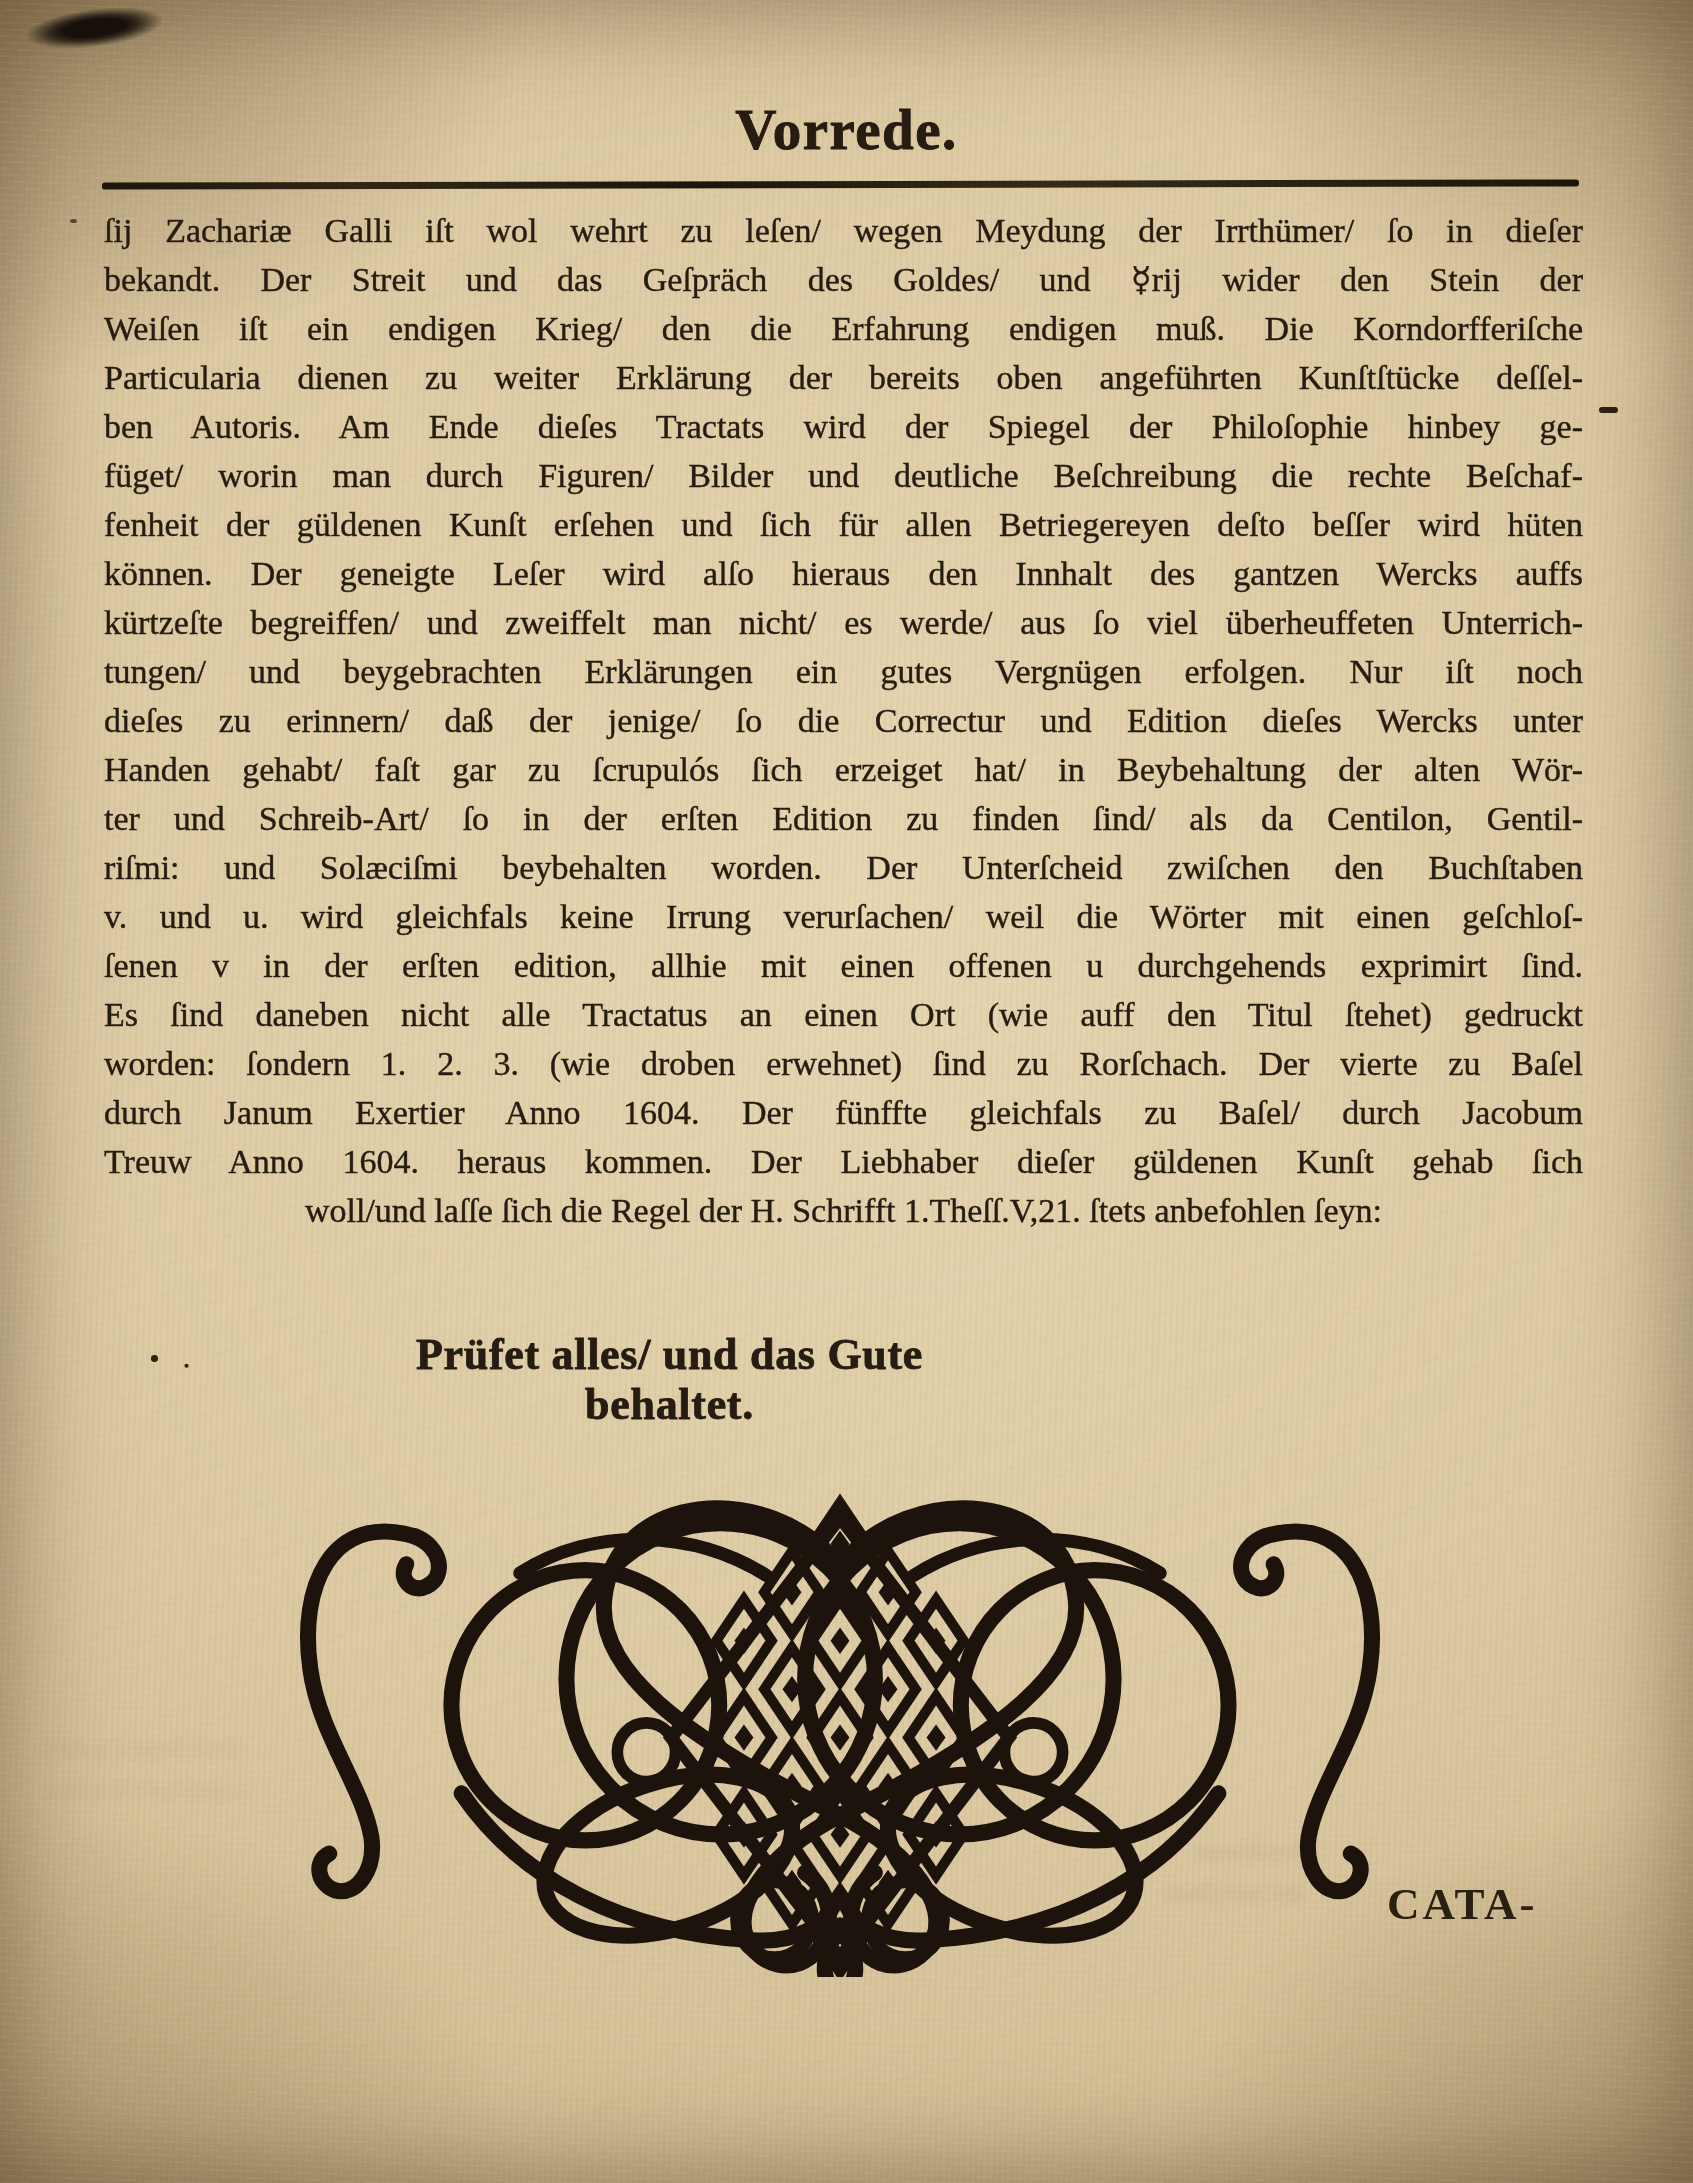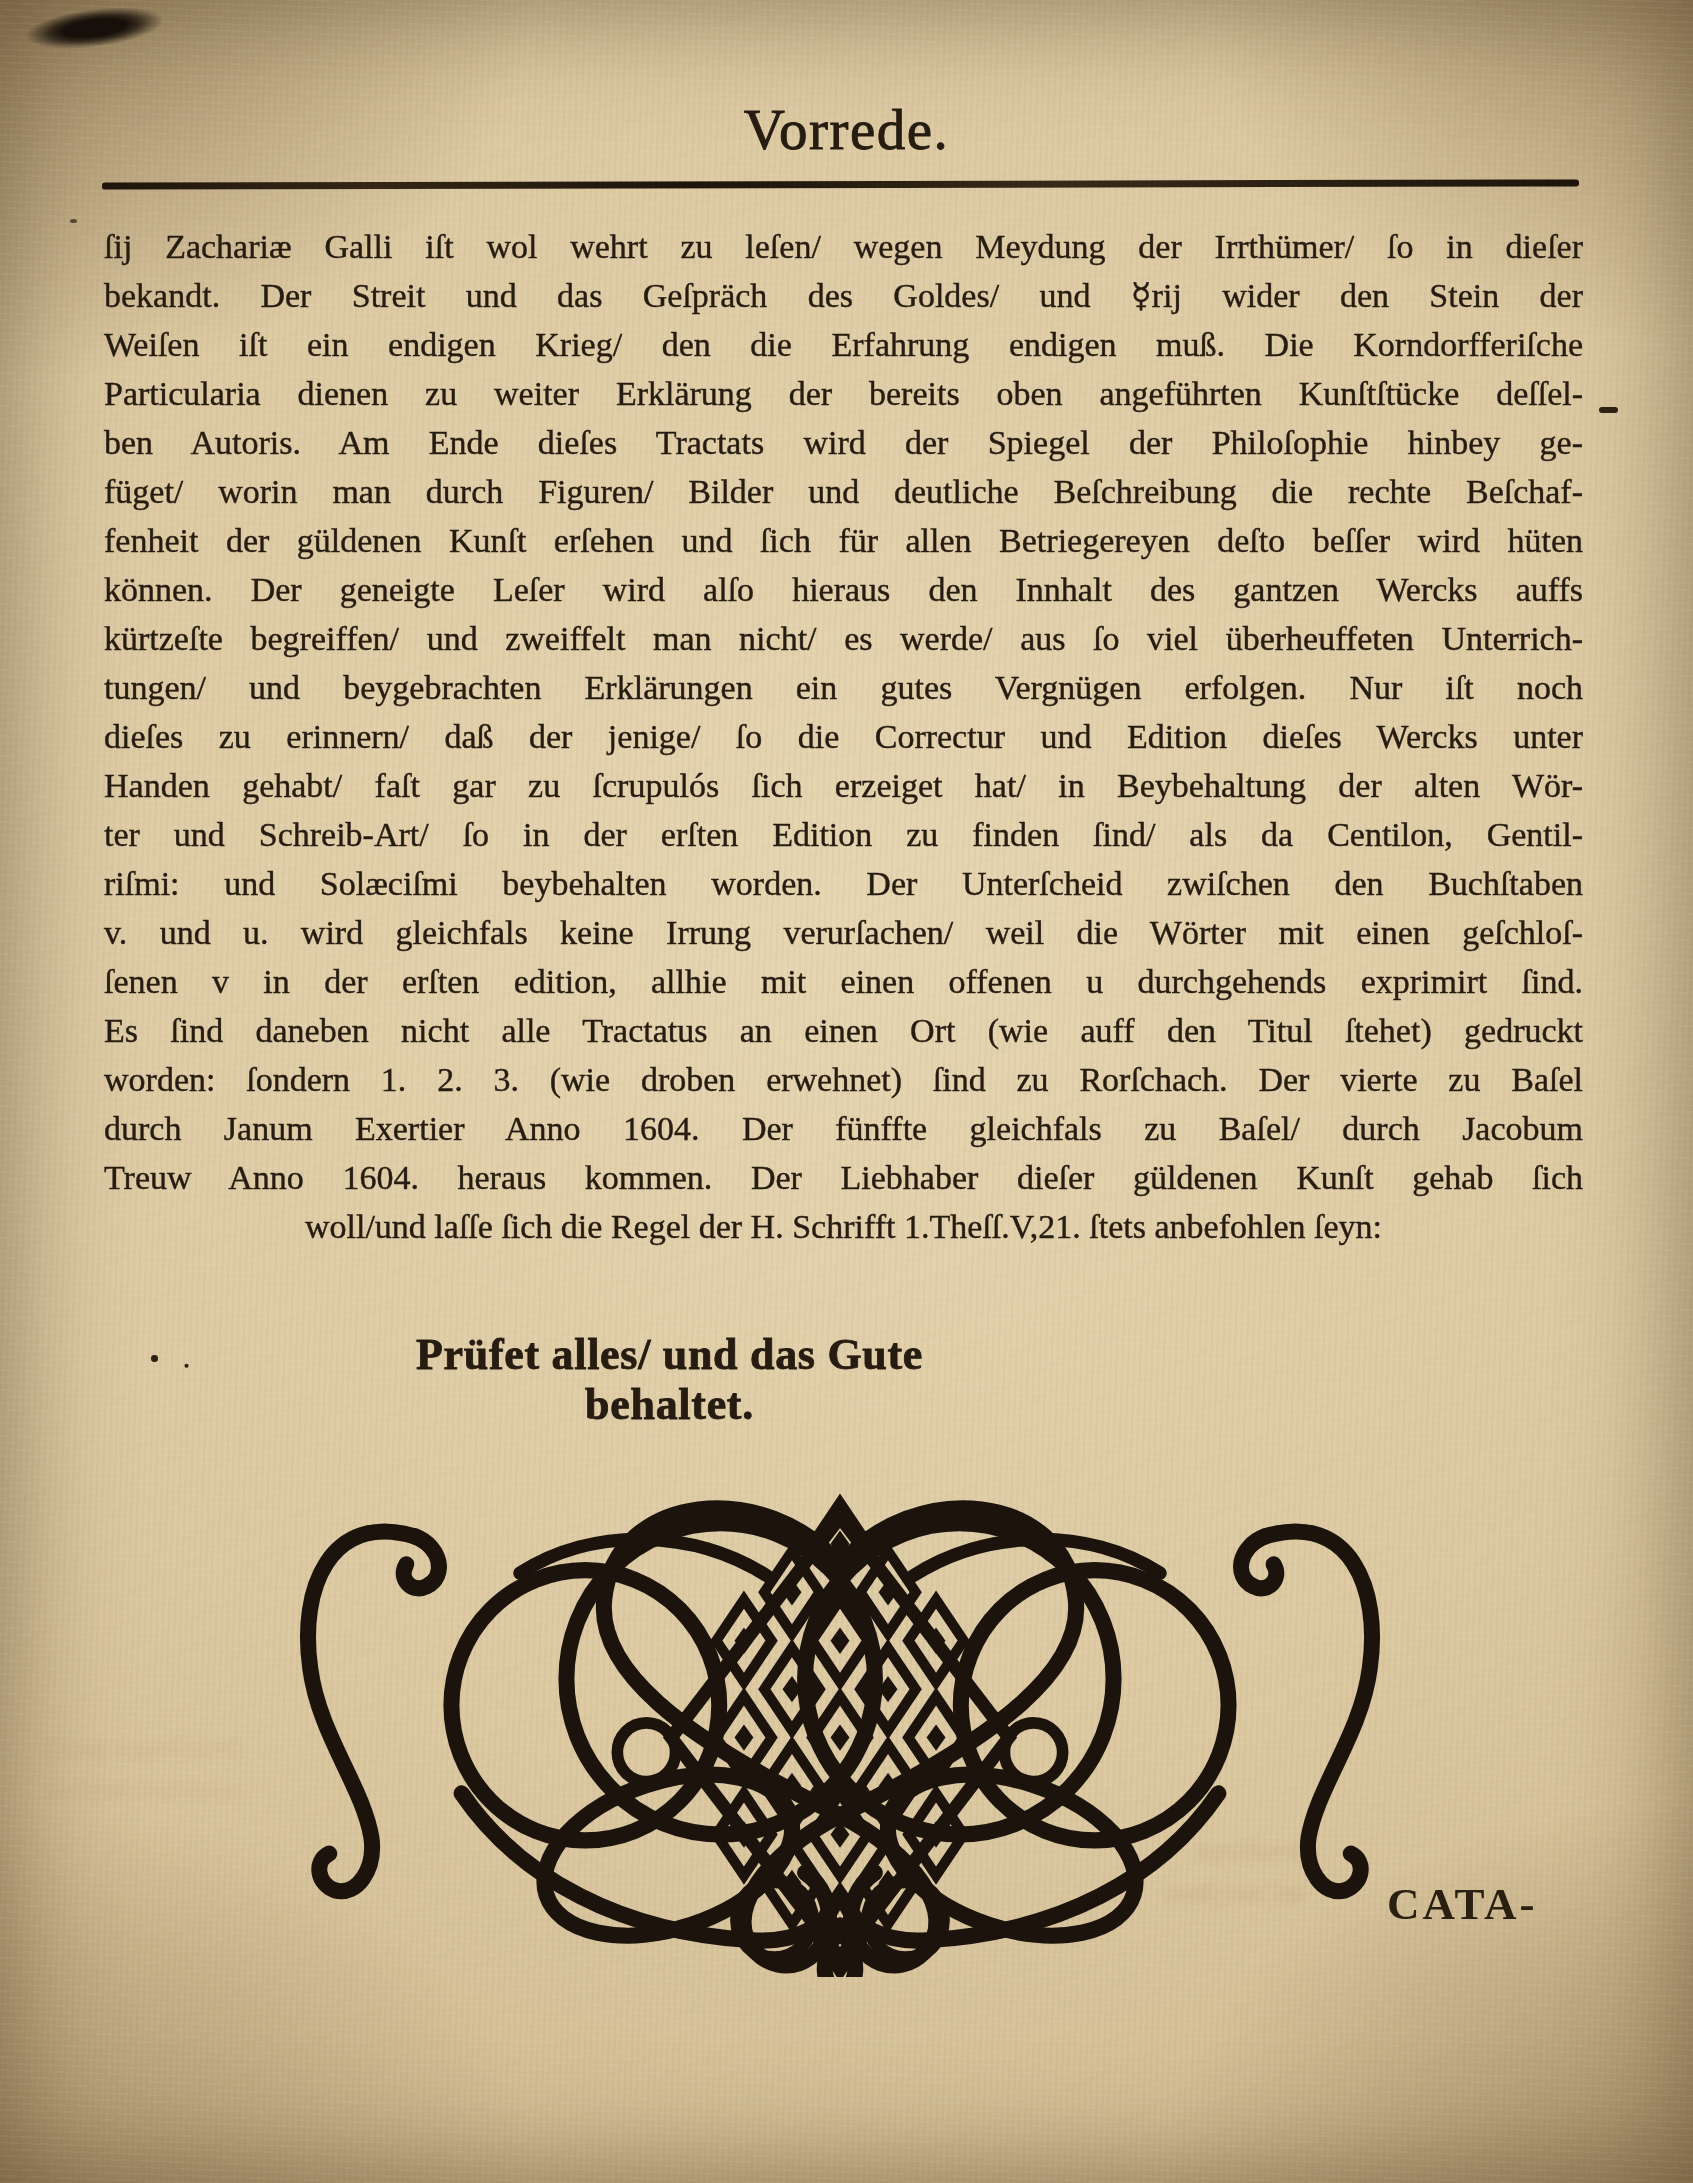--- a/index.html
+++ b/index.html
@@ -20,30 +20,30 @@
     box-shadow:inset 0 0 117px rgba(70,50,25,.55);
   }
   .fiber{
     position:absolute;inset:0;pointer-events:none;
     background:
       repeating-linear-gradient(92deg, rgba(110,85,50,.045) 0 2.2px, rgba(0,0,0,0) 2.2px 5.9px),
       repeating-linear-gradient(2deg, rgba(255,244,215,.05) 0 1.5px, rgba(0,0,0,0) 1.5px 6.6px);
   }
   .running-head{
     position:absolute;top:97px;left:0;width:1693px;
-    text-align:center;font-size:57px;font-weight:normal;
+    text-align:center;font-size:57px;font-weight:bold;
     -webkit-text-stroke:0.9px #241a10;letter-spacing:1.5px;
   }
   .rule{
     position:absolute;top:181px;left:102px;width:1477px;height:6.6px;
     background:linear-gradient(90deg,#1d150c 0%,#332617 18%,#1d150c 40%,#362a1a 65%,#1d150c 100%);
     transform:rotate(-.12deg);border-radius:2.9px;
   }
   .text-block{
-    position:absolute;top:222px;left:104px;width:1479px;
+    position:absolute;top:206px;left:104px;width:1479px;
     font-size:34px;line-height:49px;
     -webkit-text-stroke:0.4px #261c11;
   }
   .line{
     width:100%;height:49px;white-space:nowrap;
     text-align:justify;text-align-last:justify;
   }
   .line.center{text-align:left;text-align-last:center;white-space:nowrap;}
   .quote{
     position:absolute;top:1330px;left:0;width:1339px;text-align:center;

